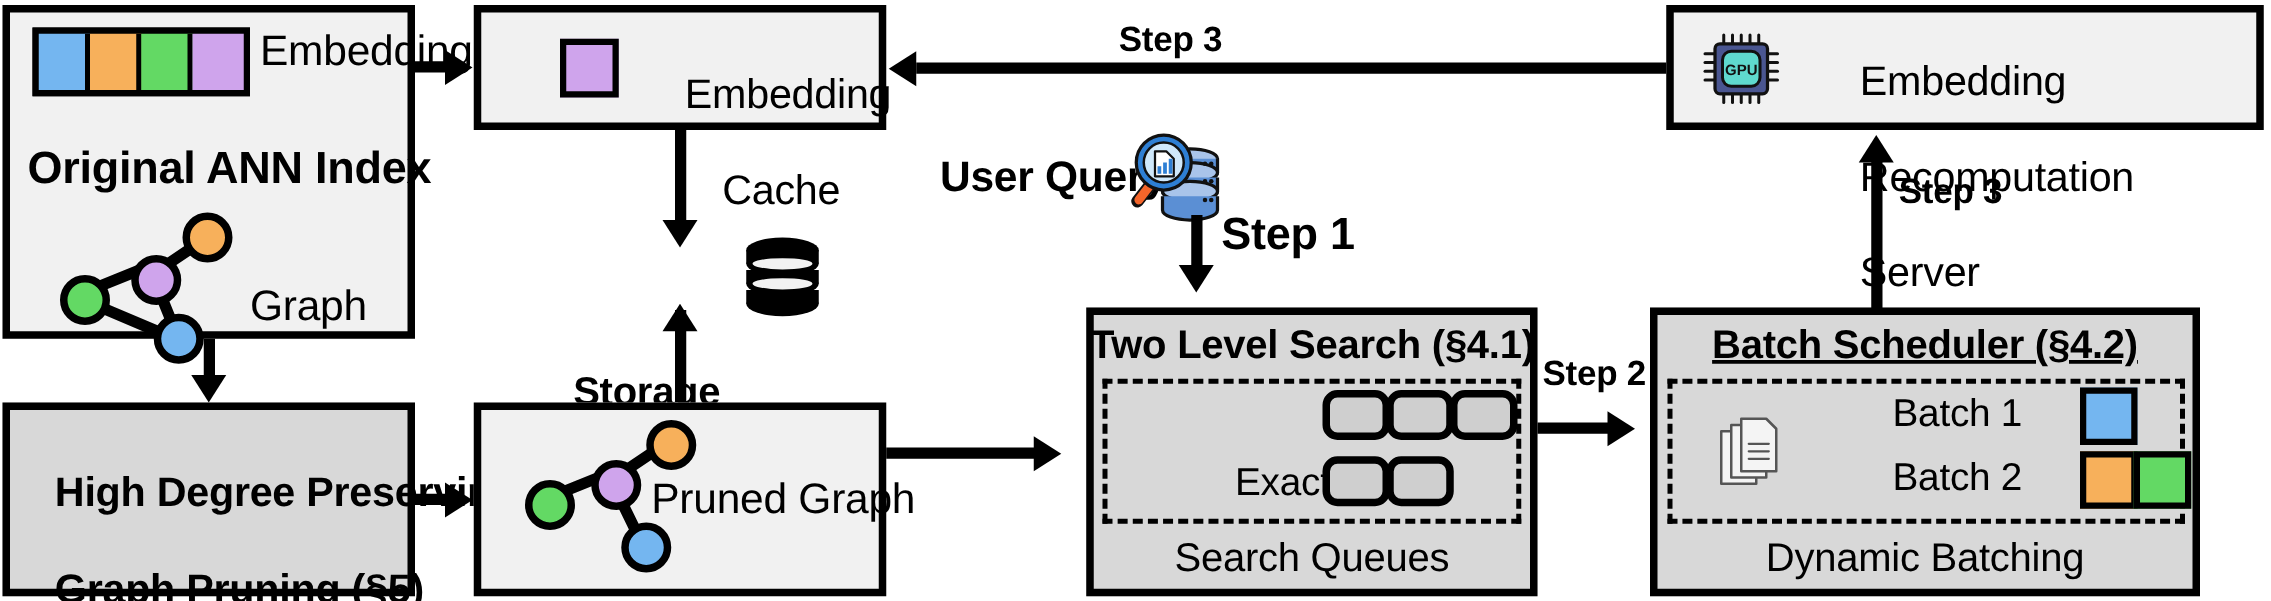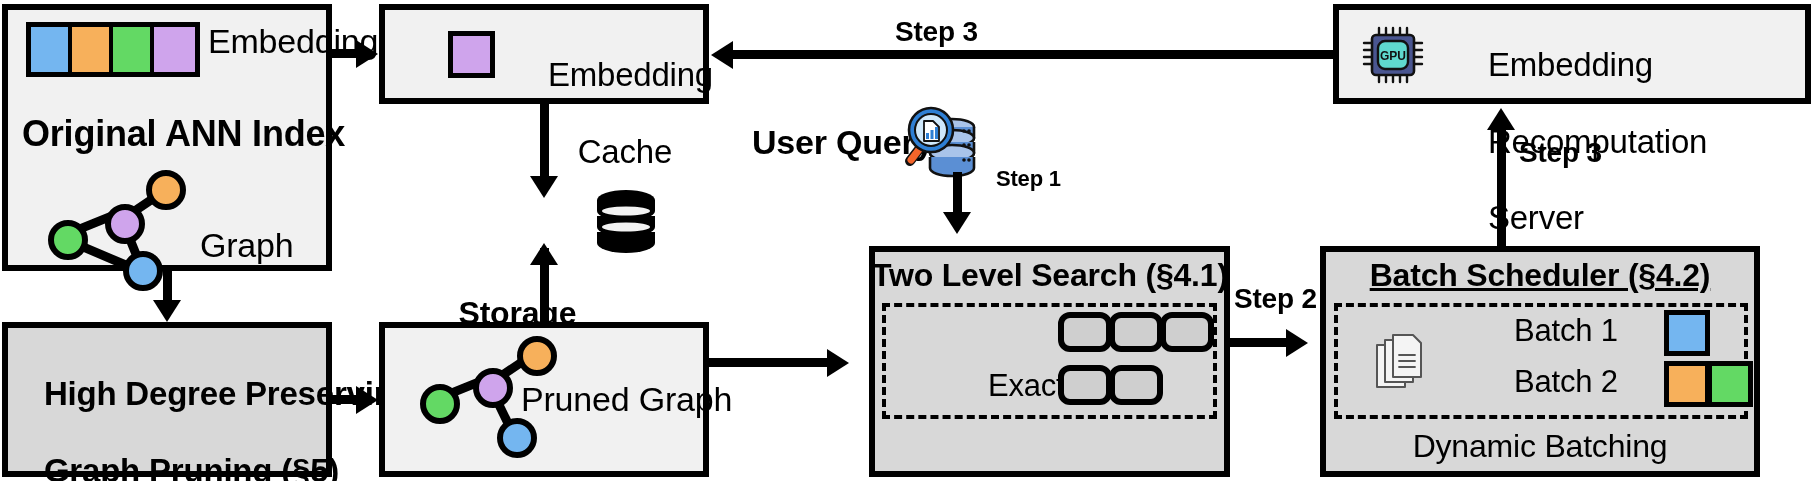--- a/index.html
+++ b/index.html
@@ -258,34 +258,35 @@
     <path d="M24 18 h9 l6 6 v14 h-15 z" fill="#ffffff" stroke="#111" stroke-width="1.8" stroke-linejoin="round"></path>
     <g fill="#2e7fd4">
       <rect x="26" y="30" width="3" height="6"></rect>
       <rect x="30.5" y="27" width="3" height="9"></rect>
       <rect x="35" y="24" width="3" height="12"></rect>
     </g>
   </svg>
 
   <div class="vline" style="left:953px; top:172px; width:9px; height:48px;"></div>
   <div class="arrowhead ah-down" style="left:943px; top:212px;"></div>
-  <div class="lbl b" style="left:977px; top:166px; font-size:22px;margin-left:19px;">Step 1</div>
+  <div class="lbl b" style="left:977px; top:166px; font-size:36px;">Step 1</div>
 
   <div class="box shaded" style="left:869px; top:246px; width:361px; height:231px;"></div>
   <div class="lbl b ctr" style="left:872px; top:257px; width:355px; font-size:32px;">Two Level Search (§4.1)</div>
   <div class="dashed" style="left:882px; top:303px; width:335px; height:116px;"></div>
 
   <div class="slot" style="left:1058px; top:312px; width:54px; height:40px;"></div>
   <div class="slot" style="left:1109px; top:312px; width:54px; height:40px;"></div>
   <div class="slot" style="left:1160px; top:312px; width:54px; height:40px;"></div>
 
   <div class="lbl" style="left:988px; top:368px; font-size:31px;">Exact</div>
   <div class="slot" style="left:1058px; top:365px; width:54px; height:40px;"></div>
   <div class="slot" style="left:1109px; top:365px; width:54px; height:40px;"></div>
 
+  <div class="lbl ctr" style="left:872px; top:428px; width:355px; font-size:32px;">Search Queues</div>
 
   <div class="hline" style="left:709px; top:358px; width:124px; height:9px;"></div>
   <div class="arrowhead ah-right" style="left:827px; top:349px;"></div>
 
   <div class="box shaded" style="left:1320px; top:246px; width:440px; height:231px;"></div>
   <div class="lbl b ctr" style="left:1324px; top:257px; width:432px; font-size:32px;text-decoration:underline;">Batch Scheduler (§4.2)</div>
   <div class="dashed" style="left:1334px; top:303px; width:414px; height:116px;"></div>
 
   <svg style="position:absolute; left:1374px; top:331px;" width="54" height="62" viewBox="0 0 54 62">
     <g fill="#f4f4f4" stroke="#555" stroke-width="2" stroke-linejoin="round">

